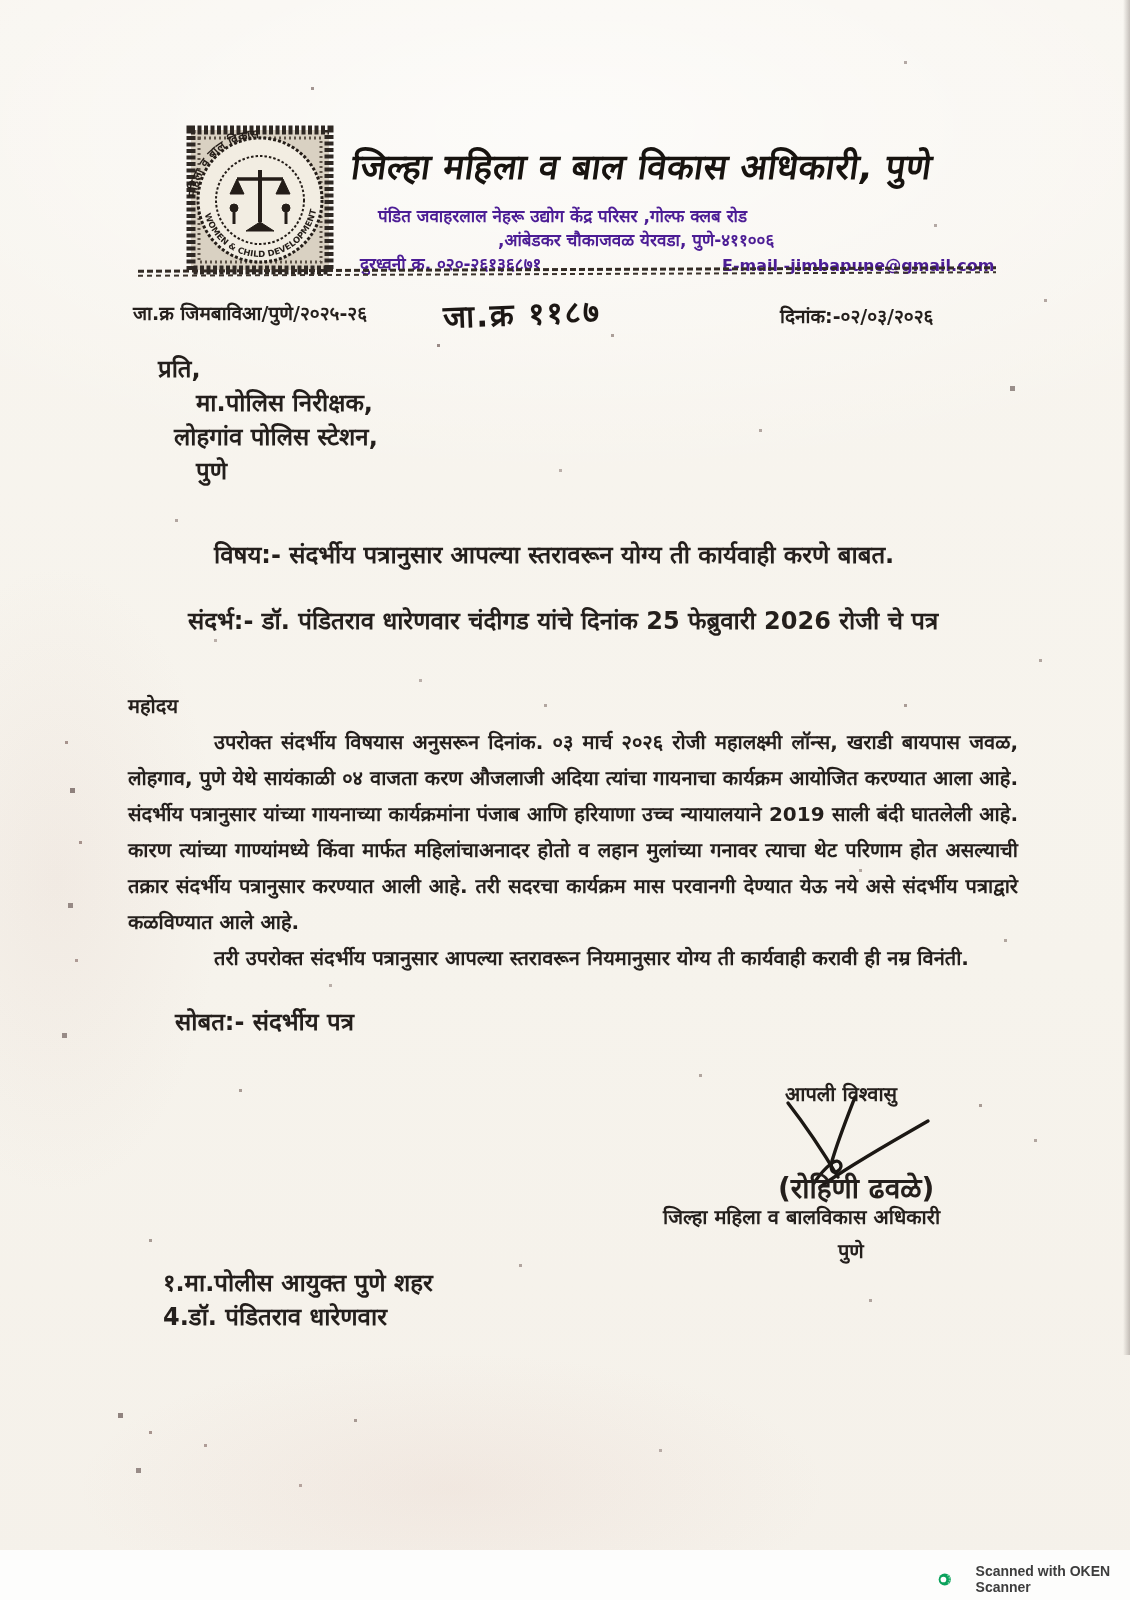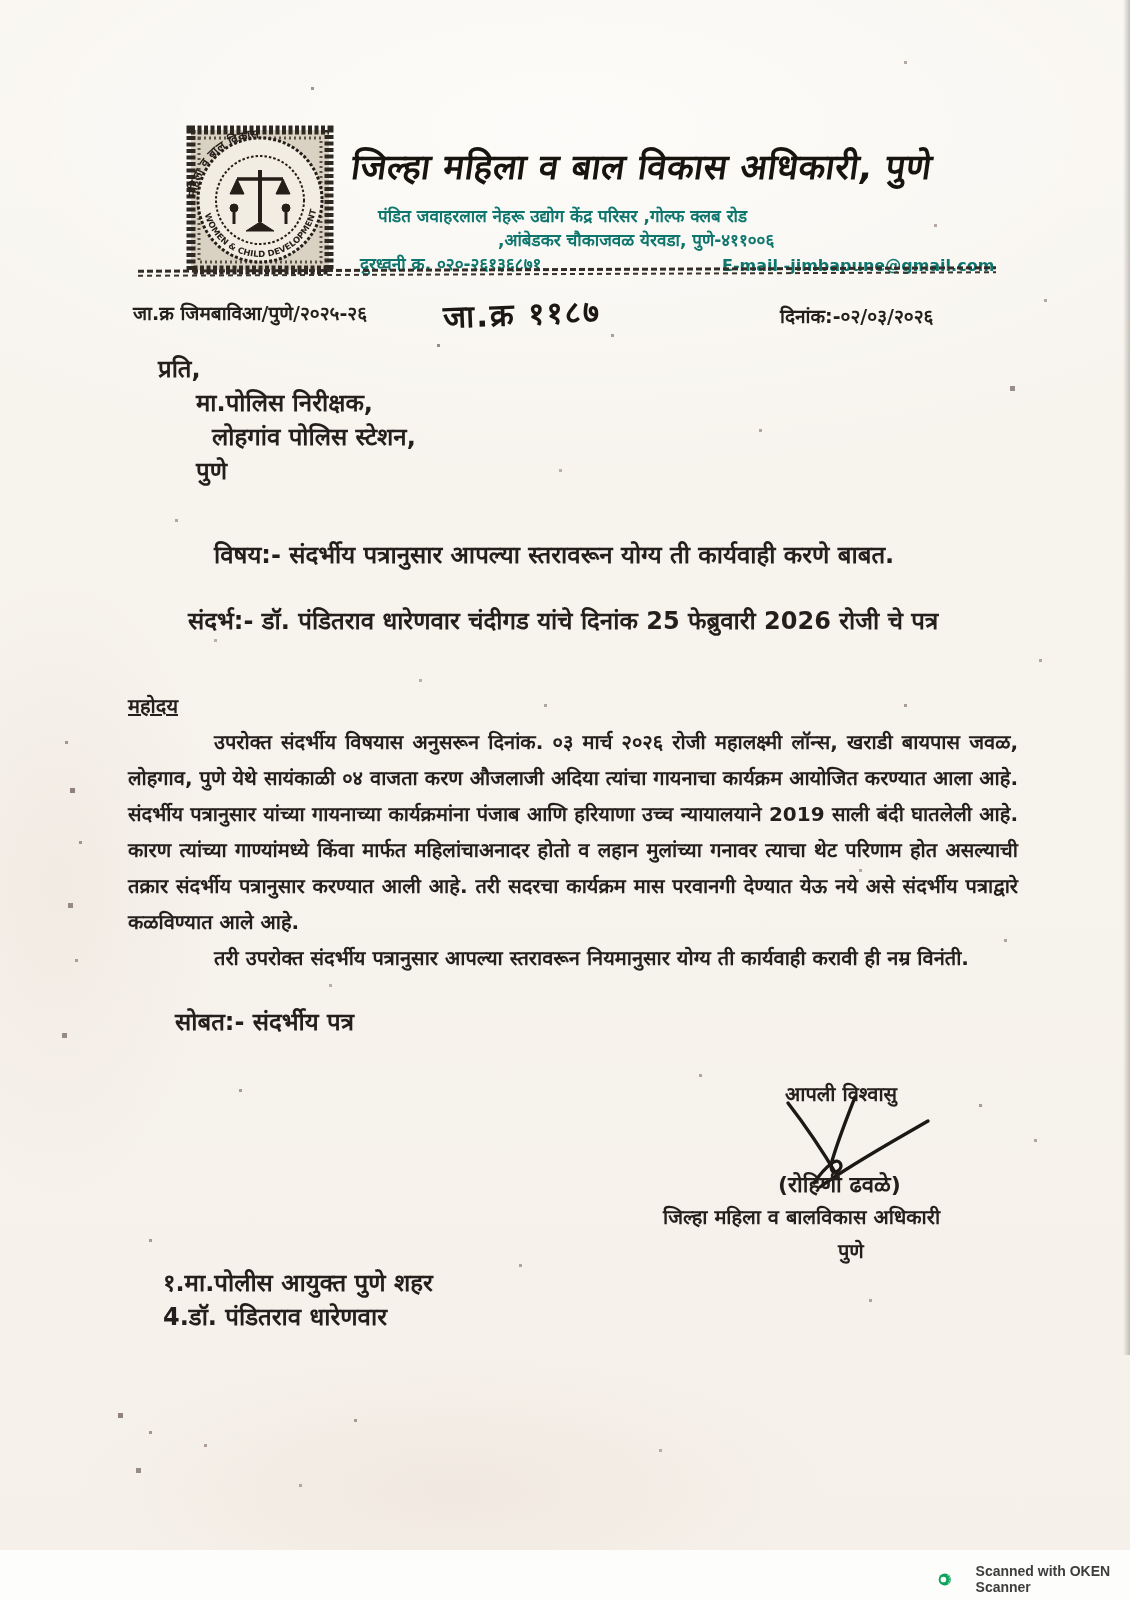--- a/index.html
+++ b/index.html
@@ -42,34 +42,34 @@
       545px 705px 0 1px rgba(75,50,45,.4), 420px 680px 0 1px rgba(75,50,45,.35),
       760px 430px 0 1px rgba(75,50,45,.4), 560px 470px 0 1px rgba(75,50,45,.35),
       860px 870px 0 1px rgba(75,50,45,.4), 1005px 940px 0 1px rgba(75,50,45,.4),
       330px 985px 0 1px rgba(75,50,45,.35), 215px 640px 0 1px rgba(75,50,45,.35),
       935px 225px 0 1px rgba(75,50,45,.4), 1045px 300px 0 1px rgba(75,50,45,.4);
   }
   .title{
     font-size:35px;font-weight:700;letter-spacing:.5px;
     transform:skewX(-8deg);white-space:nowrap;color:#17130f;
   }
-  .addr{font-size:17px;font-weight:700;white-space:nowrap;color:#0f766e;}
+  .addr{font-size:17px;font-weight:700;white-space:nowrap;color:#4c1d95;}
   .sep{left:138px;top:268px;width:858px;transform:rotate(-.25deg);}
   .sep .r1{height:3px;background:repeating-linear-gradient(90deg,#332b25 0 6px,rgba(51,43,37,0) 6px 9px);}
   .sep .r2{height:2px;margin-top:2px;background:repeating-linear-gradient(90deg,#3a322b 0 5px,rgba(58,50,43,0) 5px 9px);}
   .reftext{font-size:19px;font-weight:700;white-space:nowrap;}
   .handwritten{
     font-size:31px;font-weight:600;white-space:nowrap;color:#1c1714;
     transform:rotate(-2.2deg);letter-spacing:2px;
   }
   .block{font-size:24px;font-weight:700;line-height:34px;}
   .bodyflow{left:128px;top:688px;width:890px;font-size:20px;font-weight:700;}
   .bodyflow p{margin:0;text-align:justify;line-height:36px;}
   .indent{text-indent:86px;}
-  .salut{margin:0 0 4px 62px;line-height:34px;text-decoration:underline;}
+  .salut{margin:0 0 4px 62px;line-height:34px;}
   .sig{font-size:20px;font-weight:700;white-space:nowrap;}
   .footer-band{position:absolute;left:0;bottom:0;width:100%;height:50px;background:#fdfdfc;}
   .oken{display:flex;align-items:center;gap:24px;}
   .oken-label{font-family:"Liberation Sans",sans-serif;font-size:14px;color:#3d3d3d;font-weight:600;}
   svg text{font-family:"DejaVu Sans",sans-serif;}
 </style>
 </head>
 <body>
 
 <div class="paper-tint"></div>
@@ -118,21 +118,21 @@
     <div class="r2"></div>
 </div>
 
 <div class="abs reftext" style="left:133px;top:300px;">जा.क्र जिमबाविआ/पुणे/२०२५-२६</div>
 <div class="abs handwritten" style="left:443px;top:292px;">जा.क्र ११८७</div>
 <div class="abs reftext" style="left:780px;top:303px;">दिनांक:-०२/०३/२०२६</div>
 
 <div class="abs block" style="left:158px;top:352px;">
   <div>प्रति,</div>
   <div style="margin-left:38px;">मा.पोलिस निरीक्षक,</div>
-  <div style="margin-left:54px;">लोहगांव पोलिस स्टेशन,</div>
+  <div style="margin-left:16px;">लोहगांव पोलिस स्टेशन,</div>
   <div style="margin-left:38px;">पुणे</div>
 </div>
 
 <div class="abs block" style="left:214px;top:538px;width:810px;">विषय:- संदर्भीय पत्रानुसार आपल्या स्तरावरून योग्य ती कार्यवाही करणे बाबत.</div>
 <div class="abs block" style="left:188px;top:604px;width:830px;">संदर्भ:- डॉ. पंडितराव धारेणवार चंदीगड यांचे दिनांक 25 फेब्रुवारी 2026 रोजी चे पत्र</div>
 
 <div class="abs bodyflow">
   <p class="salut">महोदय</p>
   <p class="indent">उपरोक्त संदर्भीय विषयास अनुसरून दिनांक. ०३ मार्च २०२६ रोजी महालक्ष्मी लॉन्स, खराडी बायपास जवळ, लोहगाव, पुणे येथे  सायंकाळी ०४ वाजता करण औजलाजी अदिया त्यांचा गायनाचा कार्यक्रम आयोजित करण्यात आला आहे. संदर्भीय पत्रानुसार यांच्या गायनाच्या कार्यक्रमांना पंजाब आणि हरियाणा उच्च न्यायालयाने 2019 साली बंदी घातलेली आहे. कारण त्यांच्या गाण्यांमध्ये किंवा मार्फत महिलांचाअनादर होतो व लहान  मुलांच्या गनावर त्याचा थेट परिणाम होत असल्याची तक्रार संदर्भीय पत्रानुसार करण्यात आली आहे. तरी सदरचा कार्यक्रम मास परवानगी देण्यात येऊ नये असे संदर्भीय पत्राद्वारे कळविण्यात आले आहे.</p>
   <p class="indent">तरी उपरोक्त संदर्भीय पत्रानुसार आपल्या स्तरावरून नियमानुसार योग्य ती कार्यवाही करावी ही नम्र विनंती.</p>
@@ -143,21 +143,21 @@
 <div class="abs sig" style="left:785px;top:1080px;">आपली विश्वासु</div>
 <div class="abs" style="left:760px;top:1095px;width:200px;height:105px;">
   <svg width="200" height="105" viewBox="0 0 200 105">
     <g fill="none" stroke="#1c1814" stroke-width="3.4" stroke-linecap="round">
       <path d="M28 8 C 45 30, 62 55, 78 82"></path>
       <path d="M95 2 C 88 20, 78 45, 72 66 C 70 74, 72 80, 78 76 C 84 72, 80 62, 72 68 C 64 74, 58 82, 54 88"></path>
       <path d="M60 92 C 90 70, 130 48, 168 26"></path>
     </g>
   </svg>
 </div>
-<div class="abs sig" style="left:778px;top:1168px;font-size:22px;">(रोहिणी ढवळे)</div>
+<div class="abs sig" style="left:778px;top:1168px;font-size:28px;">(रोहिणी ढवळे)</div>
 <div class="abs sig" style="left:663px;top:1203px;">जिल्हा महिला व बालविकास अधिकारी</div>
 <div class="abs sig" style="left:838px;top:1237px;">पुणे</div>
 
 <div class="abs block" style="left:133px;top:1266px;">
   <div style="margin-left:30px;">१.मा.पोलीस आयुक्त पुणे शहर</div>
   <div style="margin-left:30px;">4.डॉ. पंडितराव धारेणवार</div>
 </div>
 
 <div class="footer-band"></div>
 <div class="abs oken" style="left:938px;top:1563px;">

